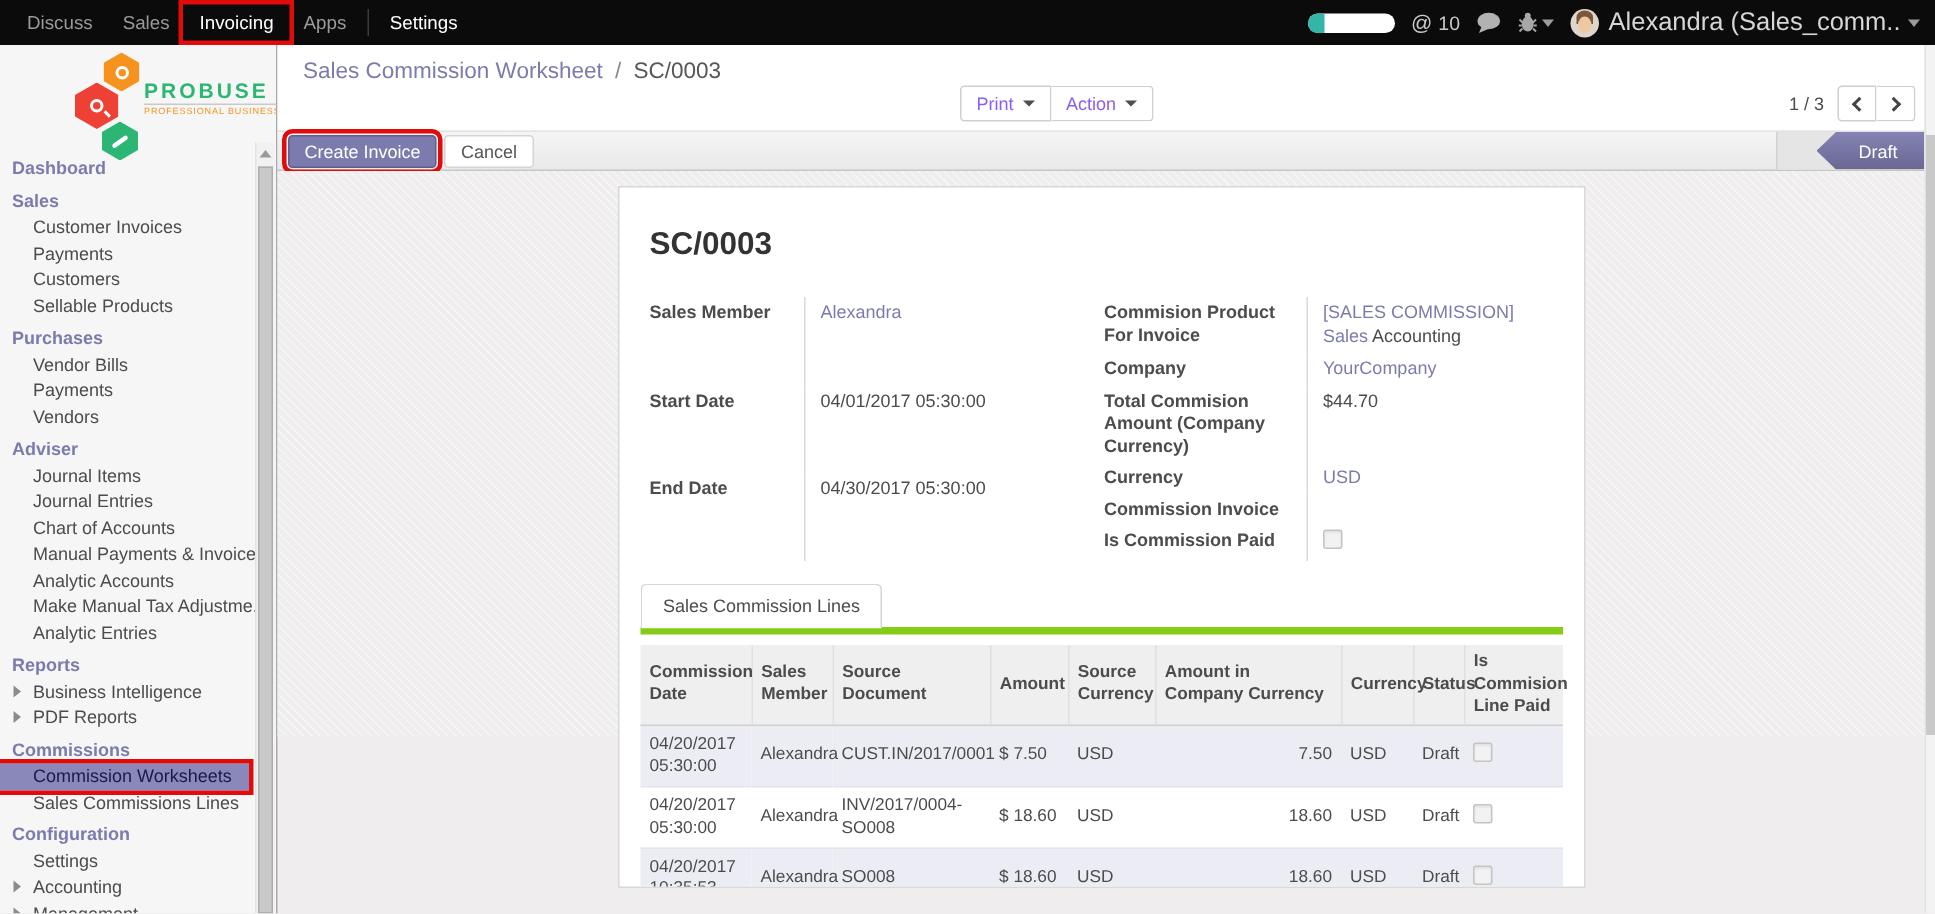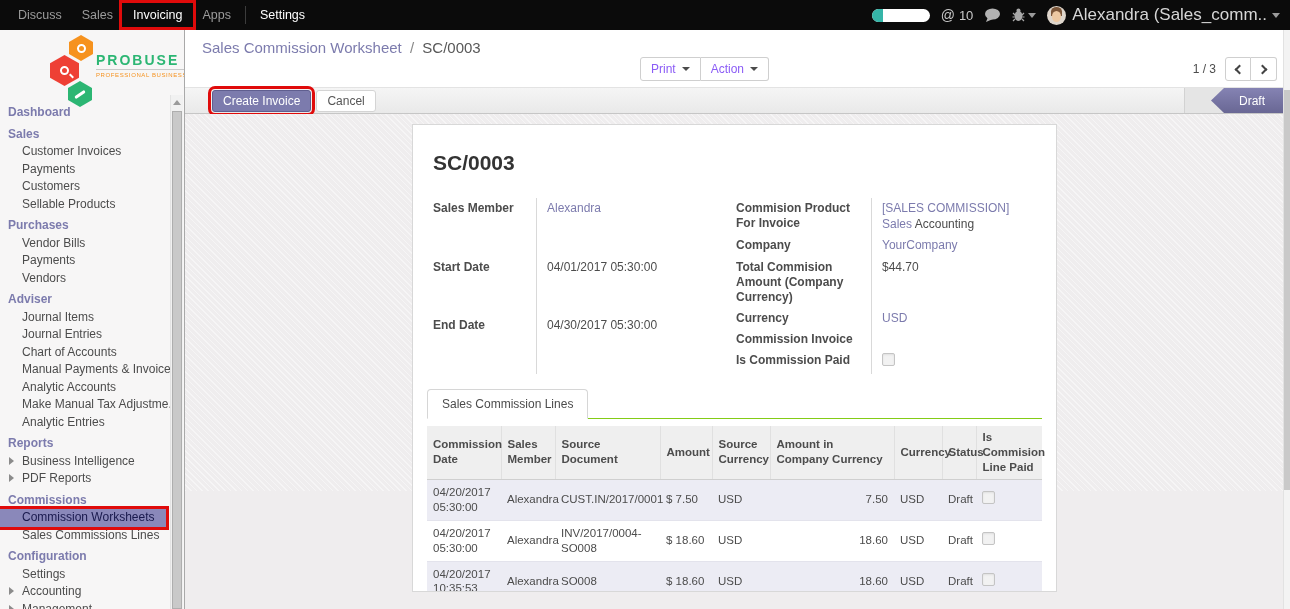--- a/index.html
+++ b/index.html
@@ -64,21 +64,21 @@
   .pager-btns { display:flex; }
   .pager-btn { width:26px; height:24px; background:#fff; border:1px solid #cfcfcf; display:flex; align-items:center; justify-content:center; cursor:pointer; }
   .pager-prev { border-radius:3px 0 0 3px; }
   .pager-next { border-radius:0 3px 3px 0; border-left:none; }
   .chev { width:7px; height:7px; border-left:2px solid #444; border-bottom:2px solid #444; }
   .chev.left  { transform:rotate(45deg); margin-left:3px; }
   .chev.right { transform:rotate(-135deg); margin-right:3px; }
 
   .statusbar { position:absolute; left:0; top:57px; right:0; height:27px; background:linear-gradient(#f5f5f5,#e9e9e9); border-top:1px solid #e3e3e3; border-bottom:1px solid #c6c6c6; }
   .sb-left { position:absolute; left:7px; top:2px; display:flex; gap:5px; }
-  .btn-primary { background:#7c7bad; color:#fff; border:1px solid #5f5e8f; border-radius:3px; font-size:12px; height:22px; padding:0 10px; cursor:pointer;margin-left:20px; }
+  .btn-primary { background:#7c7bad; color:#fff; border:1px solid #5f5e8f; border-radius:3px; font-size:12px; height:22px; padding:0 10px; cursor:pointer; }
   .btn-primary.annotated { outline:3px solid var(--anno); outline-offset:1px; }
   .btn-default { background:#fff; color:#555; border:1px solid #d4d4d4; border-radius:3px; font-size:12px; height:22px; padding:0 10px; cursor:pointer; }
   .status-widget { position:absolute; right:0; top:0; height:25px; display:flex; }
   .status-gray { width:40px; background:#e5e5e5; border-left:1px solid #d2d2d2; }
   .status-badge { width:72px; margin-left:-13px; clip-path:polygon(0 50%,13px 0,100% 0,100% 100%,13px 100%); background:linear-gradient(#8583b3,#696794); color:#fff; font-size:12px; display:flex; align-items:center; justify-content:center; padding-left:10px; }
 
   .content { position:absolute; left:0; top:84px; right:0; bottom:0; background-color:#efedee;
     background-image:repeating-linear-gradient(45deg, rgba(255,255,255,.45) 0 1px, transparent 1px 4px); }
 
   
@@ -90,21 +90,21 @@
   .group-right { width:300px; }
   .g-row { display:table-row; }
   .g-label { display:table-cell; font-weight:bold; font-size:12px; color:#4c4c4c; padding:3px 8px 3px 0; border-right:1px solid #d9d9d9; vertical-align:top; line-height:1.25; }
   .group-left .g-label { width:104px; }
   .group-right .g-label { width:136px;margin-top:12px; }
   .g-value { display:table-cell; font-size:12px; color:#4c4c4c; padding:3px 0 3px 10px; vertical-align:top; line-height:1.3; }
   .o-link { color:#7c7bad; cursor:pointer; }
   .o-checkbox { display:inline-block; width:13px; height:13px; background:#f2f2f2; border:1px solid #c4c4c4; border-radius:2px; box-shadow:inset 0 1px 2px rgba(0,0,0,.08); cursor:pointer; }
 
   .notebook { margin-top:14px; }
-  .notebook-tabs { border-bottom:1px solid #84cc16; }
+  .notebook-tabs { border-bottom:5px solid #84cc16; }
   .tab { display:inline-block; background:#fff; border:1px solid #d6d6d6; border-bottom:1px solid #fff; border-radius:4px 4px 0 0; padding:7px 14px; font-size:12px; color:#4c4c4c; position:relative; top:1px; cursor:pointer; }
 
   table.lines { width:615px; border-collapse:collapse; table-layout:fixed; margin-top:7px; font-size:11.5px; color:#4c4c4c; }
   table.lines th { background:#efefef; font-weight:bold; text-align:left; padding:4px 6px; vertical-align:middle; border-left:1px solid #e0e0e0; border-bottom:1px solid #cfcfcf; line-height:1.3; }
   table.lines th:first-child { border-left:none; }
   table.lines td { padding:5px 6px; vertical-align:middle; line-height:1.3; }
   tr.zebra { background:#ececf4; }
   tbody tr + tr { border-top:1px solid #e3e3ec; }
   .col0{width:74px;} .col1{width:54px;} .col2{width:105px;} .col3{width:52px;}
   .col4{width:58px;} .col5{width:124px;} .col6{width:48px;} .col7{width:34px;} .col8{width:66px;}

